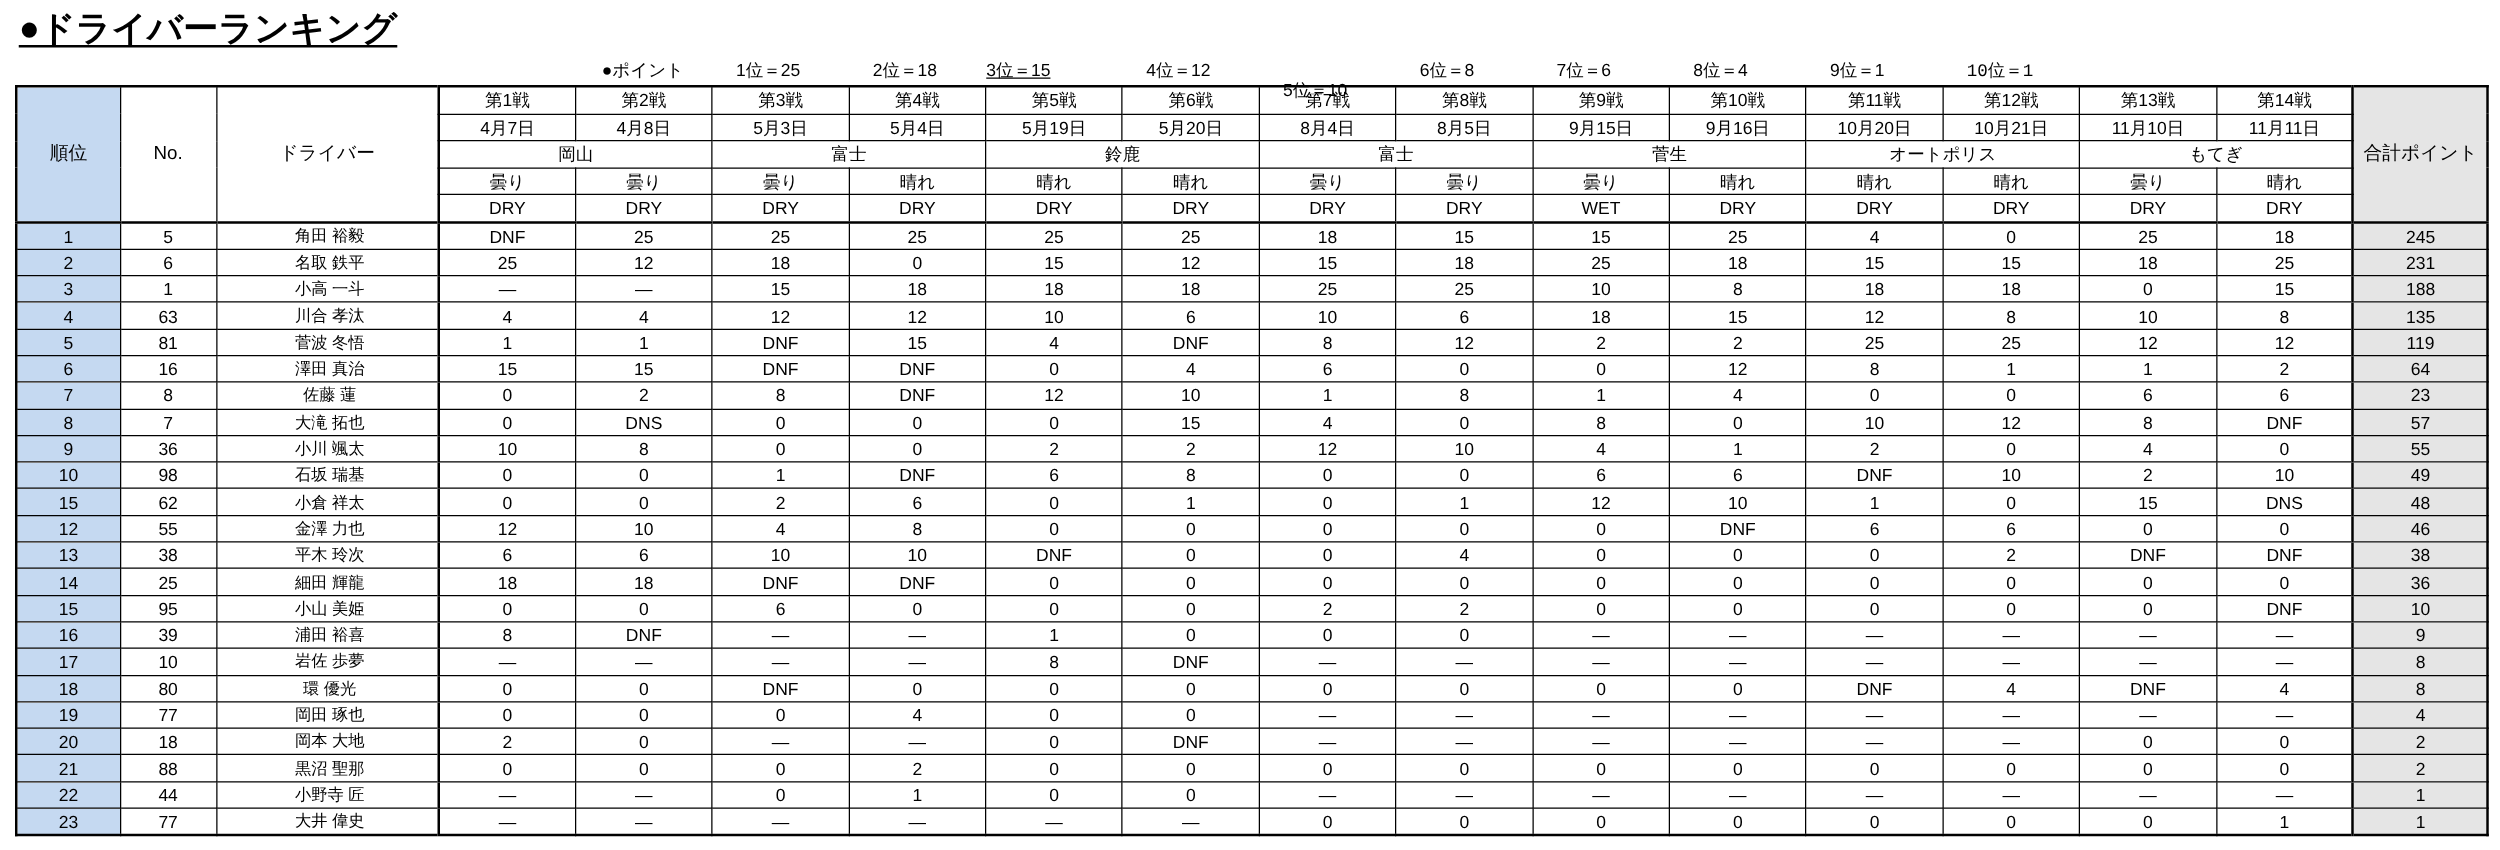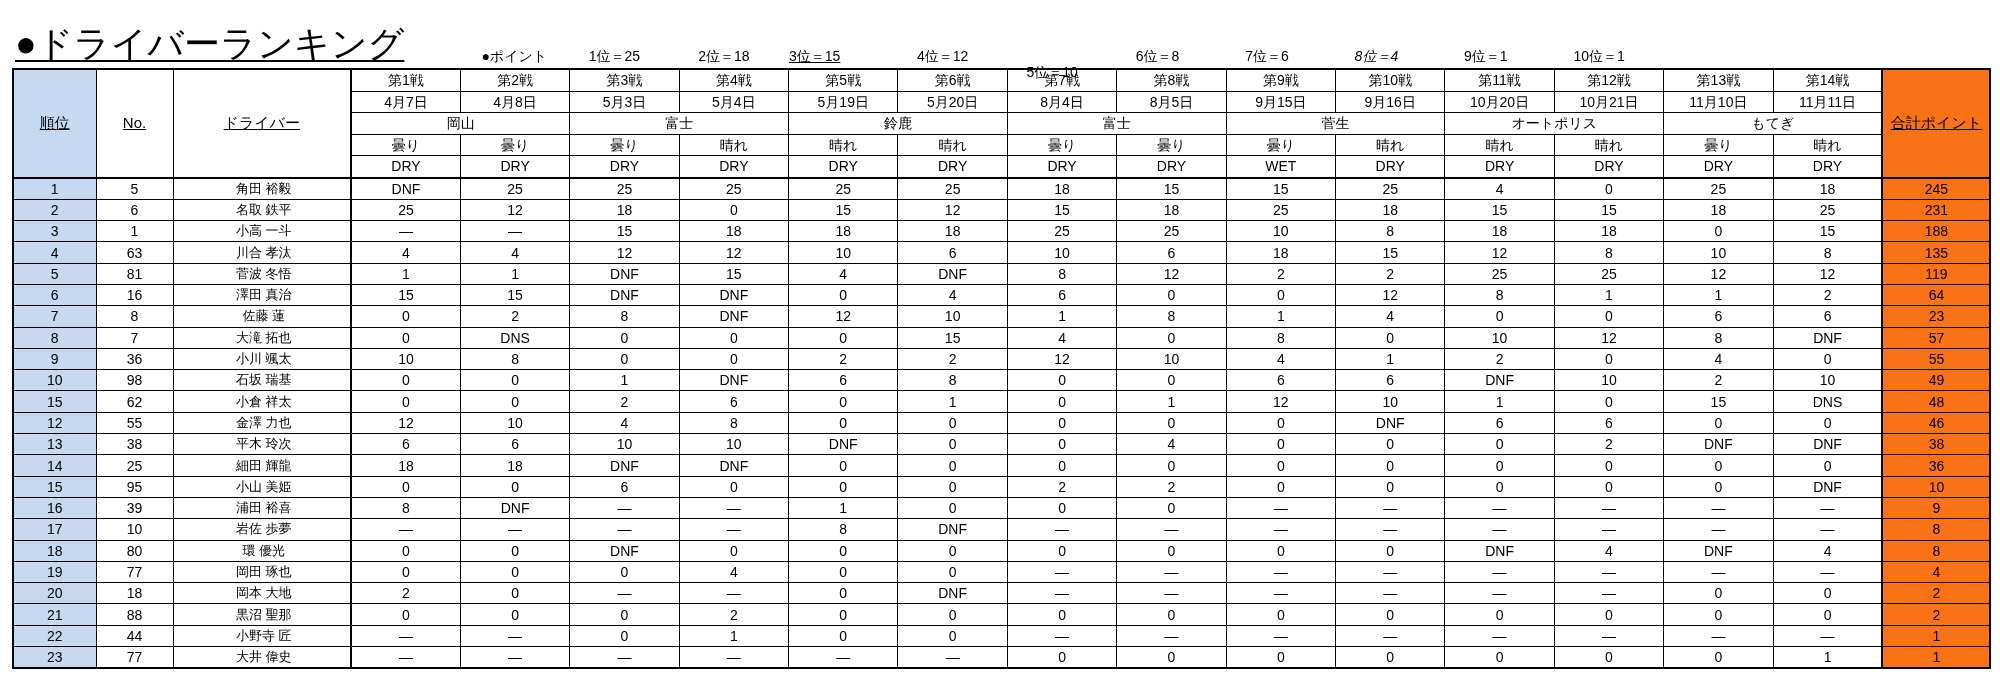--- a/index.html
+++ b/index.html
@@ -1,53 +1,53 @@
 <!DOCTYPE html>
 <html><head>
 <meta charset="utf-8">
 <style>
   html, body { margin:0; padding:0; background:#ffffff; }
   body { width:2000px; height:680px; position:relative; overflow:hidden;
          font-family:"Liberation Sans","DejaVu Sans",sans-serif; color:#000; }
-  .title { position:absolute; left:15px; top:20px; font-size:36px; font-weight:normal;
+  .title { position:absolute; left:15px; top:4px; font-size:28px; font-weight:bold;
            text-decoration:underline; text-decoration-thickness:2px; text-underline-offset:4px;
            letter-spacing:0px; white-space:nowrap; }
   .legend { position:absolute; top:48px; height:18px; font-size:14px; white-space:nowrap; }
   table.rank { position:absolute; left:12px; top:68px; border-collapse:collapse;
                table-layout:fixed; border:2px solid #000; font-size:14px; }
   table.rank td { border:1px solid #000; text-align:center; vertical-align:middle;
                   padding:0; overflow:hidden; white-space:nowrap; line-height:18px; }
   table.rank tr.hrow td { height:20.5px; }
   table.rank tr.brow td { height:20.3px; }
   td.rankcol { background:#c5d9f1; }
-  td.totalcol { background:#f97316; }
+  td.totalcol { background:#e5e5e5; }
   td.name { text-align:right; padding-left:4px !important; font-size:13px; }
-  td.hdr-big { font-size:15px;text-decoration:underline; }
+  td.hdr-big { font-size:15px; }
   td.thick-l { border-left:2px solid #000 !important; }
   td.thick-r { border-right:2px solid #000 !important; }
   tr.brow td { border-top:1.5px solid #000; }
   tr.first-body td { border-top:2px solid #000; }
 </style>
 </head>
 <body>
 
 <div class="title">●ドライバーランキング</div>
 
 <div id="legend-layer">
     <div class="legend" style="left: 481.4px;">●ポイント</div>
     <div class="legend" style="left: 588.8px;">1位＝25</div>
     <div class="legend" style="left: 698.2px;">2位＝18</div>
     <div class="legend" style="left: 789px; text-decoration: underline;">3位＝15</div>
     <div class="legend" style="left: 917px;">4位＝12</div>
     <div class="legend" style="left: 1026.4px; margin-top: 16px;">5位＝10</div>
     <div class="legend" style="left: 1135.8px;">6位＝8</div>
     <div class="legend" style="left: 1245.2px; text-align: center;">7位＝6</div>
-    <div class="legend" style="left: 1354.6px; font-style: italic;">8位＝4</div>
+    <div class="legend" style="left: 1354.6px;">8位＝4</div>
     <div class="legend" style="left: 1464px;">9位＝1</div>
-    <div class="legend" style="left: 1573.4px;">10位＝1</div>
+    <div class="legend" style="left: 1573.4px; font-family: Liberation Mono, monospace;">10位＝1</div>
   </div>
 
 <table class="rank" id="rank-table">
   <colgroup>
     <col style="width:83px">
     <col style="width:77px">
     <col style="width:178px">
     <col style="width:109.4px">
       <col style="width:109.4px">
       <col style="width:109.4px">

